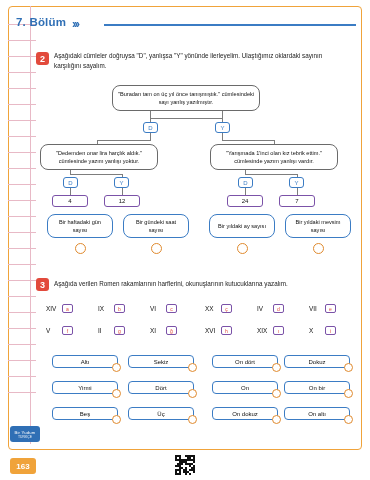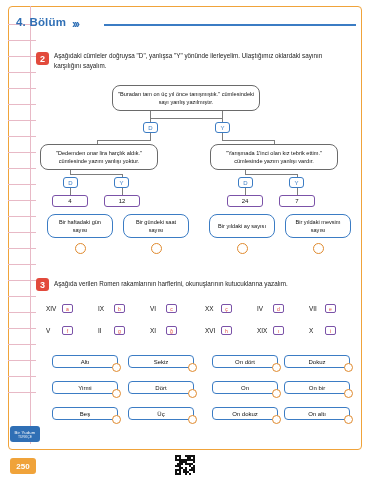--- a/index.html
+++ b/index.html
@@ -207,21 +207,21 @@
 <div class="ruled" style="top:280px"></div>
 <div class="ruled" style="top:296px"></div>
 <div class="ruled" style="top:312px"></div>
 <div class="ruled" style="top:328px"></div>
 <div class="ruled" style="top:344px"></div>
 <div class="ruled" style="top:360px"></div>
 <div class="ruled" style="top:376px"></div>
 <div class="ruled" style="top:392px"></div>
 
 <div class="header">
-  <div class="header-title">4. Bölüm</div>
+  <div class="header-title">7. Bölüm</div>
   <div class="chev">›››</div>
   <div class="header-rule"></div>
 </div>
 
 <div class="qnum" style="left:36px; top:52px;">2</div>
 <div class="qtext" style="left:54px; top:51px; width:292px;">Aşağıdaki cümleler doğruysa "D", yanlışsa "Y" yönünde ilerleyelim. Ulaştığımız oklardaki sayının karşılığını sayalım.</div>
 
 <div class="rbox" style="left:112px; top:85px; width:148px; height:26px;">"Buradan tam on üç yıl önce tanışmıştık." cümlesindeki sayı yanlış yazılmıştır.</div>
 
 <div class="ln" style="left:150px; top:111px; width:1px; height:8px;"></div>
@@ -353,21 +353,21 @@
 <div class="wcirc" style="left:188px; top:415px;"></div>
 <div class="wcard" style="left:212px; top:407px;">On dokuz</div>
 <div class="wcirc" style="left:272px; top:415px;"></div>
 <div class="wcard" style="left:284px; top:407px;">On altı</div>
 <div class="wcirc" style="left:344px; top:415px;"></div>
 
 <div class="logo">
   <div class="l1">Bir Yudum</div>
   <div class="l2">TÜRKÇE</div>
 </div>
-<div class="pagenum">250</div>
+<div class="pagenum">163</div>
 
 <div class="qr" id="qr">
     <div class="qr-cell" style="left: 0px; top: 0px; width: 2px; height: 2px;"></div>
     <div class="qr-cell" style="left: 2px; top: 0px; width: 2px; height: 2px;"></div>
     <div class="qr-cell" style="left: 4px; top: 0px; width: 2px; height: 2px;"></div>
     <div class="qr-cell" style="left: 10px; top: 0px; width: 2px; height: 2px;"></div>
     <div class="qr-cell" style="left: 12px; top: 0px; width: 2px; height: 2px;"></div>
     <div class="qr-cell" style="left: 14px; top: 0px; width: 2px; height: 2px;"></div>
     <div class="qr-cell" style="left: 16px; top: 0px; width: 2px; height: 2px;"></div>
     <div class="qr-cell" style="left: 18px; top: 0px; width: 2px; height: 2px;"></div>

